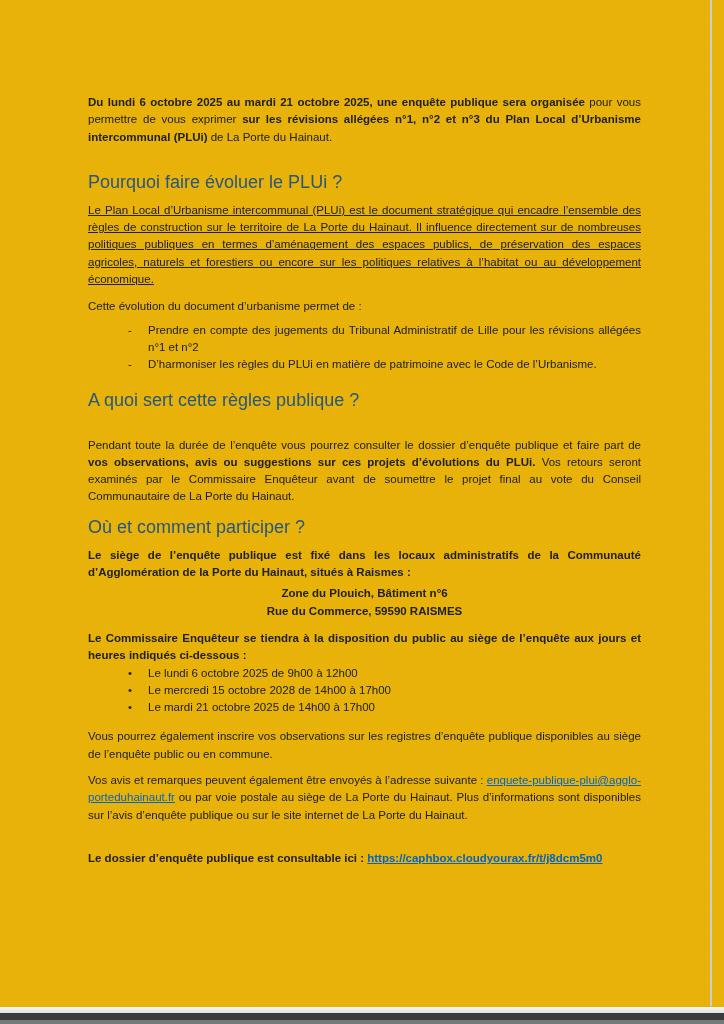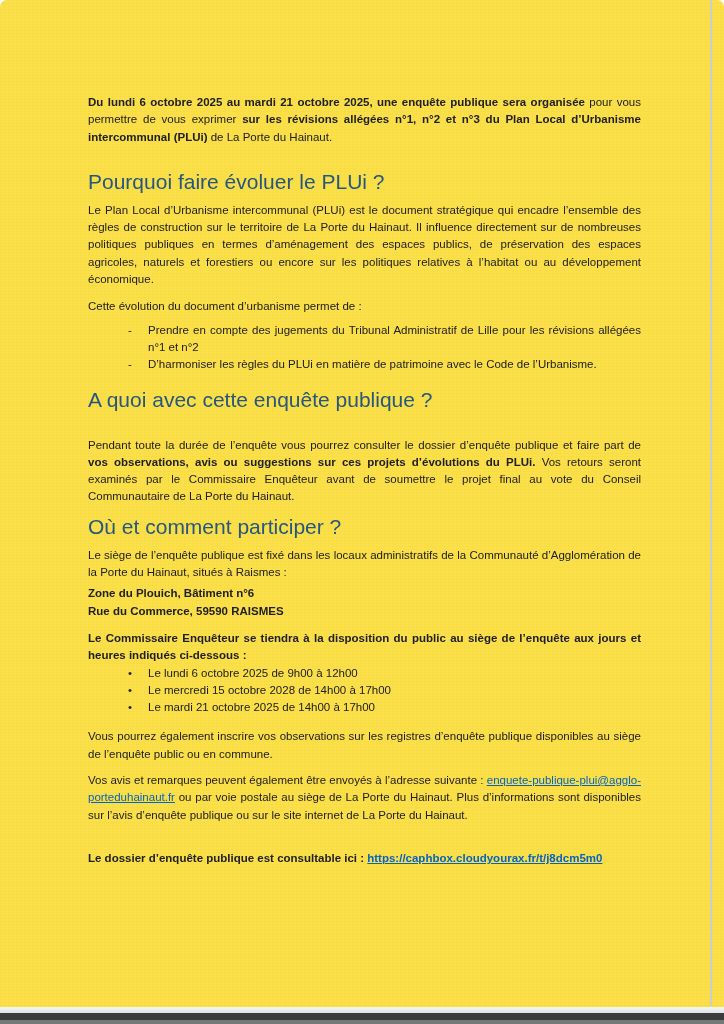--- a/index.html
+++ b/index.html
@@ -5,57 +5,56 @@
   * { margin:0; padding:0; box-sizing:border-box; }
   html, body { width:724px; height:1024px; }
   body {
     font-family:"Liberation Sans", sans-serif;
     background:#ffffff;
     position:relative;
     overflow:hidden;
   }
   .page {
     position:absolute; inset:0;
-    background:#fde047;
-    border-radius:7px;
+    background:#eab308;
   }
   
   .page::before {
     content:""; position:absolute; inset:0; pointer-events:none;
     background-image:
       repeating-linear-gradient(0deg, rgba(110,120,120,0.028) 0 1px, transparent 1px 3px),
       repeating-linear-gradient(90deg, rgba(110,120,120,0.02) 0 1px, transparent 1px 4px);
   }
   .doc {
     position:absolute; left:88px; top:94px; width:553px;
     color:#212121;
     font-size:11.5px;
     line-height:17.3px;
   }
   .para { text-align:justify; }
   .b { font-weight:bold; }
   .link { color:#0563c1; text-decoration:underline; cursor:pointer; }
   .heading {
     color:#27567f;
     font-weight:400;
-    font-size:21px;
+    font-size:18px;
     line-height:24px;
     margin-bottom:8px;
   }
   .intro        { margin-bottom:24px; }
-  .why-body     { margin-bottom:10px; }
+  .why-body     { margin-bottom:10px;text-decoration:underline; }
   .lead         { margin-bottom:6px; }
   .list         { margin-bottom:12px; padding-left:40px; }
   .li           { display:flex; }
   .marker       { width:20px; flex:none; }
   .li-text      { flex:1 1 auto; text-align:justify; }
   .dash-list    { margin-bottom:14px; }
   .purpose-para { margin-bottom:9px;margin-top:25px; }
-  .participate-intro { margin-bottom:4px; }
-  .address      { text-align:left; font-weight:bold; margin-bottom:10px; }
+  .participate-intro { margin-bottom:4px;font-weight:bold; }
+  .address      { text-align:center; font-weight:bold; margin-bottom:10px; }
   .address span { display:block; }
   .schedule-lead{ font-weight:bold; margin-bottom:0; }
   .bullet-list  { margin-bottom:12px; }
   .registers    { margin-bottom:9px; }
   .contact      { margin-bottom:26px; }
   .dossier      { font-weight:bold; margin-bottom:9px; }
   .more         { font-weight:bold; }
   
   .scan-line-right {
     position:absolute; left:710px; top:0; width:2px; height:1006px;
@@ -92,21 +91,21 @@
       <div class="li">
         <span class="marker">-</span>
         <span class="li-text">Prendre en compte des jugements du Tribunal Administratif de Lille pour les révisions allégées n°1 et n°2</span>
       </div>
       <div class="li">
         <span class="marker">-</span>
         <span class="li-text">D’harmoniser les règles du PLUi en matière de patrimoine avec le Code de l’Urbanisme.</span>
       </div>
     </div>
 
-    <h2 class="heading">A quoi avec cette enquête publique ?</h2>
+    <h2 class="heading">A quoi sert cette règles publique ?</h2>
 
     <p class="para purpose-para"><span>Pendant toute la durée de l’enquête vous pourrez consulter le dossier d’enquête publique et faire part de </span><span class="b">vos observations, avis ou suggestions sur ces projets d’évolutions du PLUi.</span><span> Vos retours seront examinés par le Commissaire Enquêteur avant de soumettre le projet final au vote du Conseil Communautaire de La Porte du Hainaut.</span></p>
 
     <h2 class="heading">Où et comment participer ?</h2>
 
     <p class="para participate-intro">Le siège de l’enquête publique est fixé dans les locaux administratifs de la Communauté d’Agglomération de la Porte du Hainaut, situés à Raismes :</p>
 
     <p class="address">
       <span>Zone du Plouich, Bâtiment n°6</span>
       <span>Rue du Commerce, 59590 RAISMES</span>

